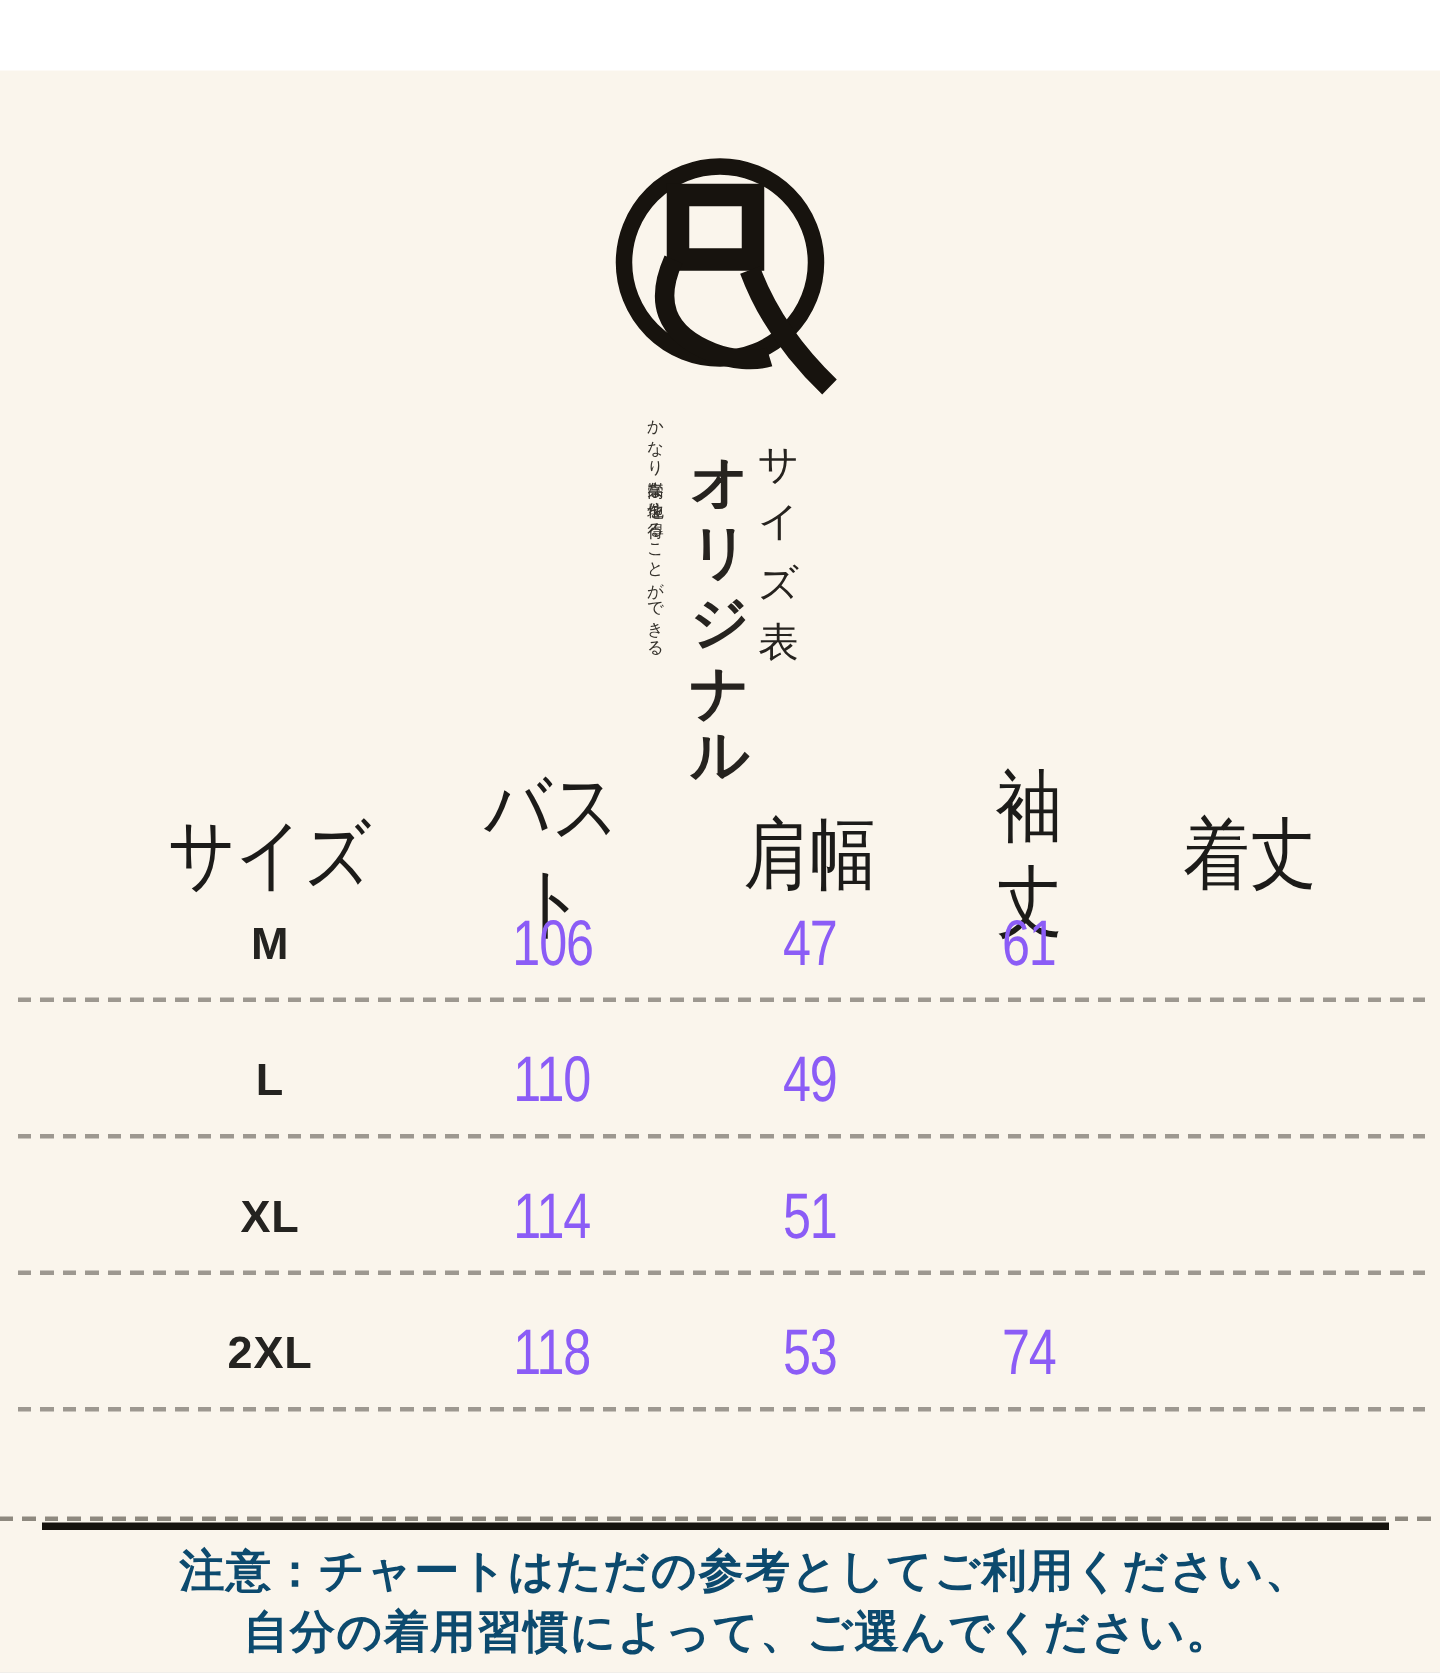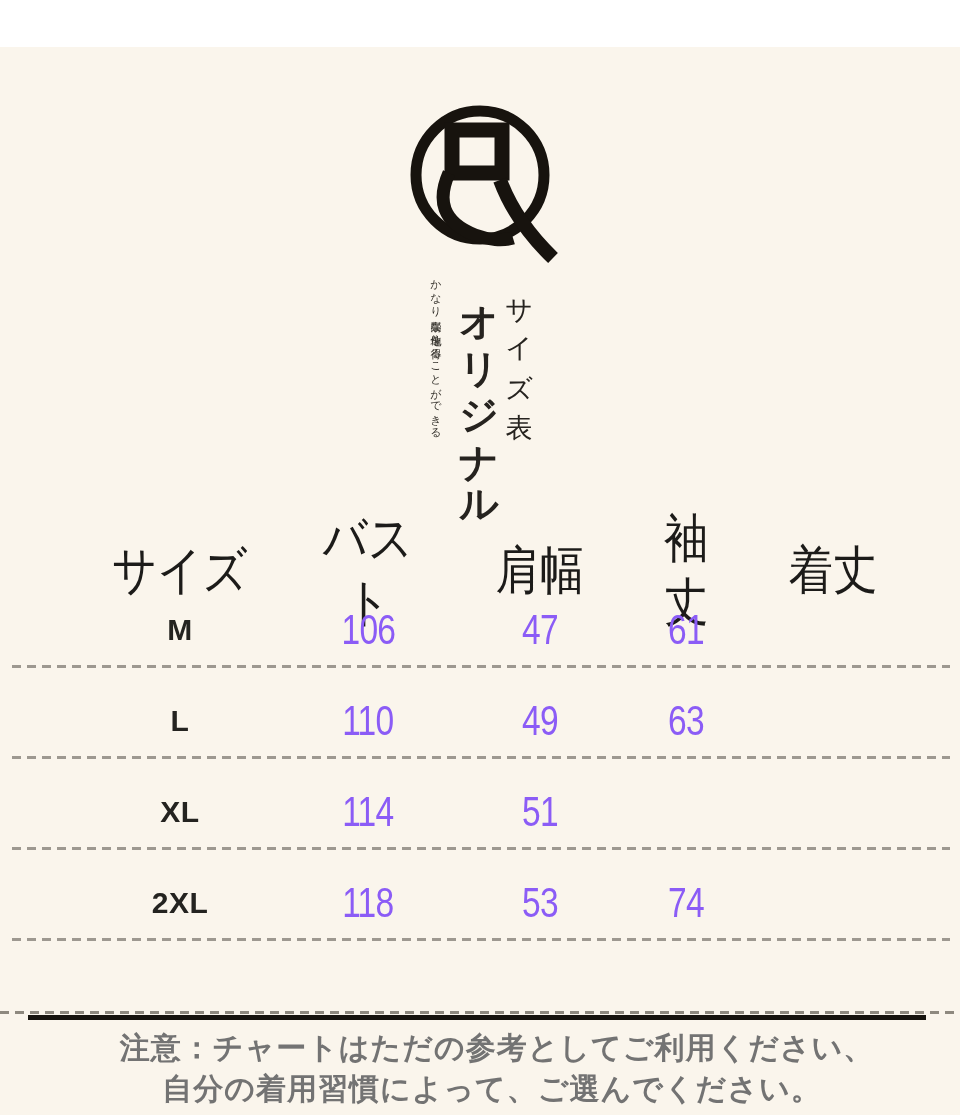--- a/index.html
+++ b/index.html
@@ -98,21 +98,21 @@
     position:absolute;top:1015px;left:28px;width:898px;height:5px;
     background:#16130e;
   }
   .note-line{
     position:absolute;left:0;width:960px;
     box-sizing:border-box;
     text-align:center;
     font-size:30px;
     line-height:36px;
     font-weight:bold;
-    color:#737373;
+    color:#0c4a6e;
     letter-spacing:1px;
   }
   .note-line.l1{top:1030px;padding-left:34px;}
   .note-line.l2{top:1071px;padding-left:24px;}
 </style>
 </head>
 <body>
 
 <div class="canvas">
 
@@ -146,21 +146,20 @@
       <div class="cell num"><span>106</span></div>
       <div class="cell num"><span>47</span></div>
       <div class="cell num"><span>61</span></div>
       <div class="dash"></div>
     </div>
 
     <div class="grid-row trow">
       <div class="cell size-label">L</div>
       <div class="cell num"><span>110</span></div>
       <div class="cell num"><span>49</span></div>
-      <div class="cell num"><span>63</span></div>
       <div class="dash"></div>
     </div>
 
     <div class="grid-row trow">
       <div class="cell size-label">XL</div>
       <div class="cell num"><span>114</span></div>
       <div class="cell num"><span>51</span></div>
       <div class="dash"></div>
     </div>
 

